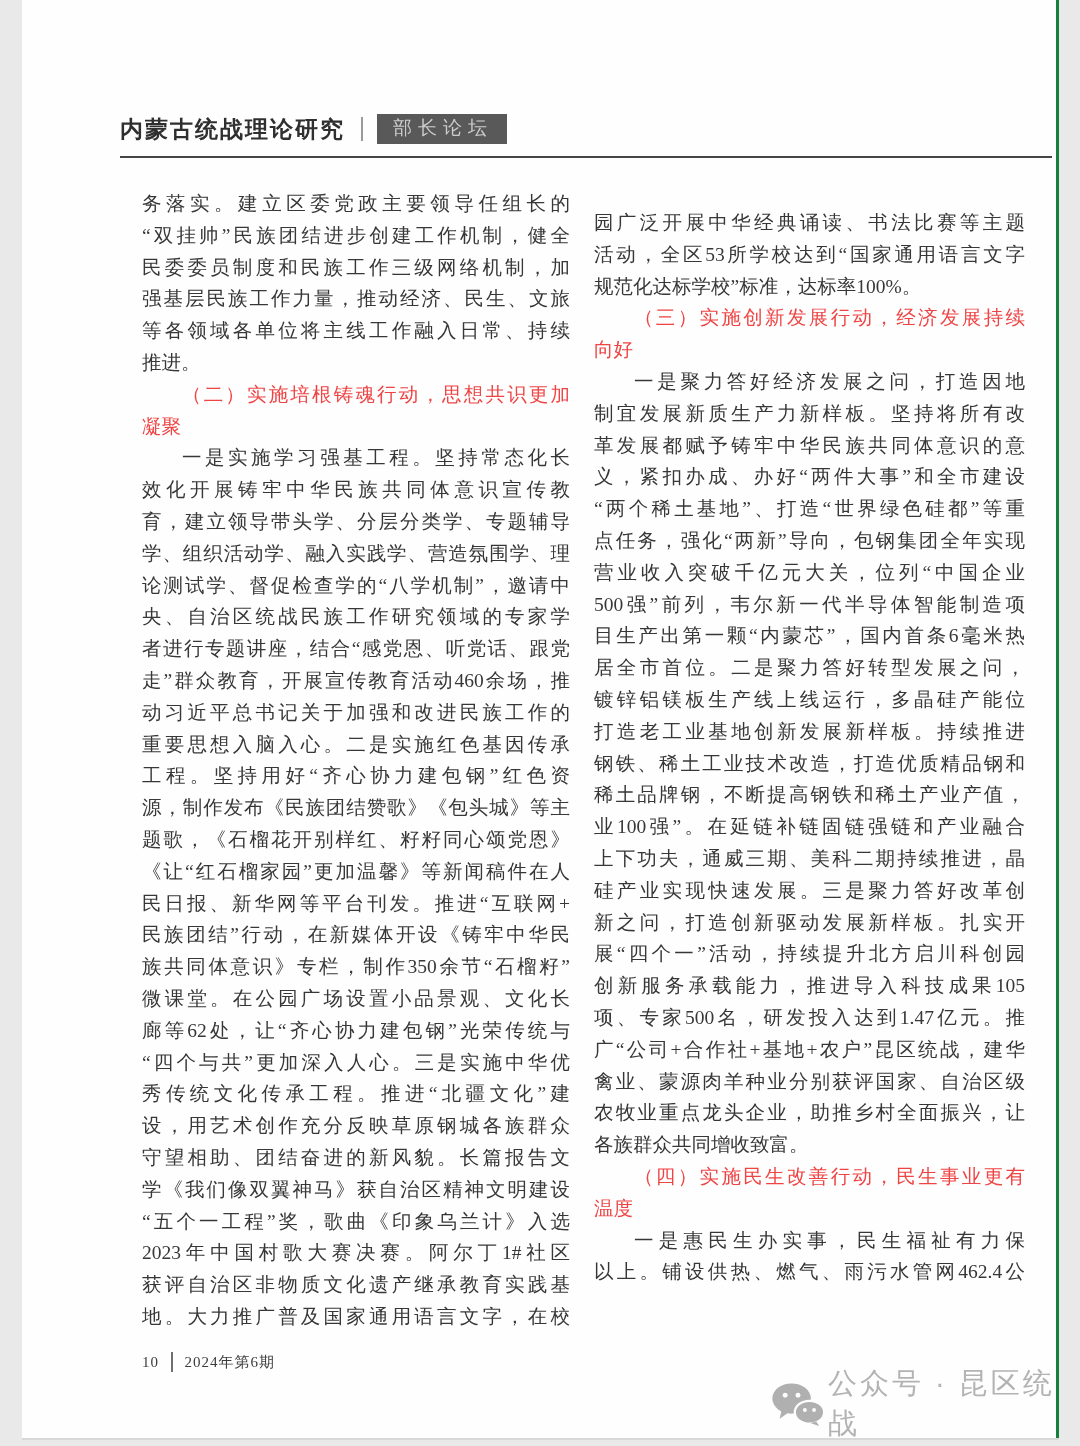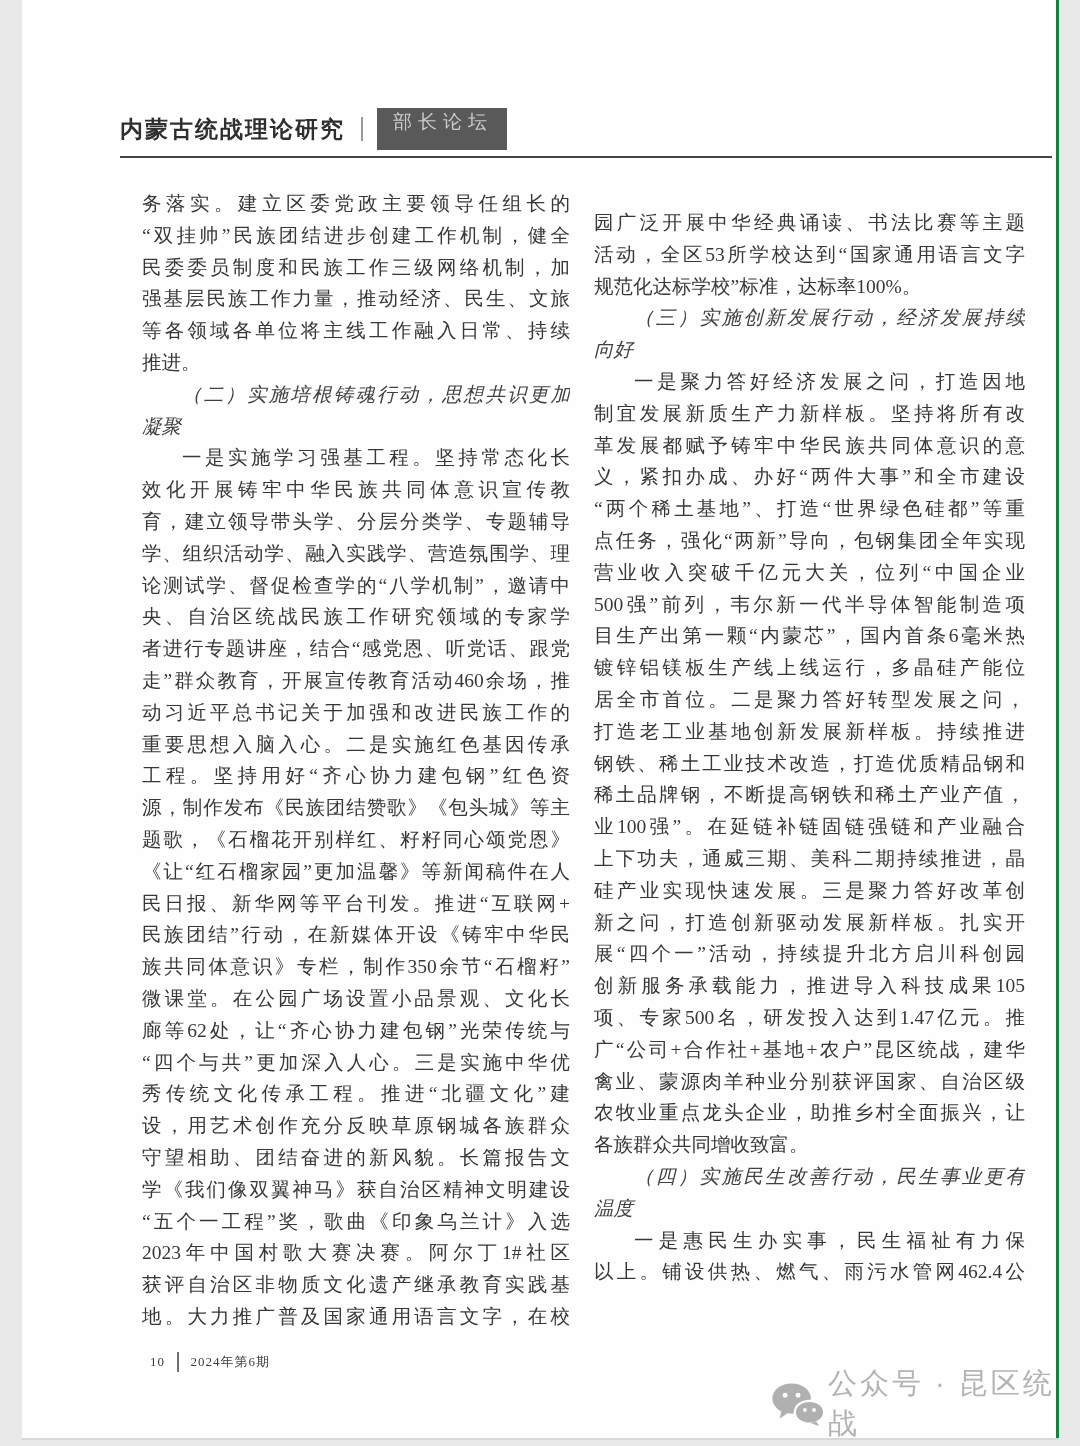--- a/index.html
+++ b/index.html
@@ -18,43 +18,43 @@
   
   .header{position:absolute;left:98px;top:112px;width:932px;height:34px;display:flex;align-items:center;}
   .journal-title{
     font-family:"Liberation Sans","DejaVu Sans",sans-serif;
     font-weight:bold;font-size:23px;color:#2f2f2f;letter-spacing:2px;
   }
   .header-divider{width:2px;height:24px;background:#9a9a9a;margin:0 14px 0 16px;}
   .badge{
     font-family:"Liberation Sans","DejaVu Sans",sans-serif;
     background:#595959;color:#cdcdcd;font-size:19px;letter-spacing:6px;
-    padding:3px 14px 16px 16px;line-height:1.2;
+    padding:3px 14px 4px 16px;line-height:1.2;
   }
   .header-rule{position:absolute;left:98px;top:156px;width:932px;height:2px;background:#454545;}
   
   .col{
     position:absolute;top:188px;
     font-size:19.5px;color:#373737;
   }
   .col-left{left:120px;width:428px;}
   .col-right{left:572px;width:431px;margin-top:19px;}
   .line{
     height:31.8px;line-height:31.8px;overflow:hidden;
     text-align:justify;text-align-last:justify;
     white-space:nowrap;
   }
   .line.noj{text-align-last:left;}
   .line.ind{text-indent:2.05em;}
-  .line.kai{font-style:italic;color:#404040;}
+  .line.kai{color:#ef4444;}
   
   .footer{
-    position:absolute;left:128px;top:1348px;height:28px;
+    position:absolute;left:120px;top:1348px;height:28px;
     display:flex;align-items:center;color:#3c3c3c;
-    font-size:13px;
+    font-size:15px;
     justify-content:space-between;
   }
   .footer .pgnum{letter-spacing:1px;}
   .footer .fsep{width:1.5px;height:20px;background:#6f6f6f;margin:0 12px;}
   .footer .issue{letter-spacing:1px;}
   
   .watermark{
     position:absolute;left:748px;top:1382px;height:44px;
     display:flex;align-items:center;gap:2px;
     font-family:"Liberation Sans","DejaVu Sans",sans-serif;
@@ -120,22 +120,22 @@
       <div class="line kai noj">向好</div>
       <div class="line ind">一是聚力答好经济发展之问，打造因地</div>
       <div class="line">制宜发展新质生产力新样板。坚持将所有改</div>
       <div class="line">革发展都赋予铸牢中华民族共同体意识的意</div>
       <div class="line">义，紧扣办成、办好“两件大事”和全市建设</div>
       <div class="line">“两个稀土基地”、打造“世界绿色硅都”等重</div>
       <div class="line">点任务，强化“两新”导向，包钢集团全年实现</div>
       <div class="line">营业收入突破千亿元大关，位列“中国企业</div>
       <div class="line">500强”前列，韦尔新一代半导体智能制造项</div>
       <div class="line">目生产出第一颗“内蒙芯”，国内首条6毫米热</div>
+      <div class="line">居全市首位。二是聚力答好转型发展之问，</div>
       <div class="line">镀锌铝镁板生产线上线运行，多晶硅产能位</div>
-      <div class="line">居全市首位。二是聚力答好转型发展之问，</div>
       <div class="line">打造老工业基地创新发展新样板。持续推进</div>
       <div class="line">钢铁、稀土工业技术改造，打造优质精品钢和</div>
       <div class="line">稀土品牌钢，不断提高钢铁和稀土产业产值，</div>
       <div class="line">业100强”。在延链补链固链强链和产业融合</div>
       <div class="line">上下功夫，通威三期、美科二期持续推进，晶</div>
       <div class="line">硅产业实现快速发展。三是聚力答好改革创</div>
       <div class="line">新之问，打造创新驱动发展新样板。扎实开</div>
       <div class="line">展“四个一”活动，持续提升北方启川科创园</div>
       <div class="line">创新服务承载能力，推进导入科技成果105</div>
       <div class="line">项、专家500名，研发投入达到1.47亿元。推</div>

